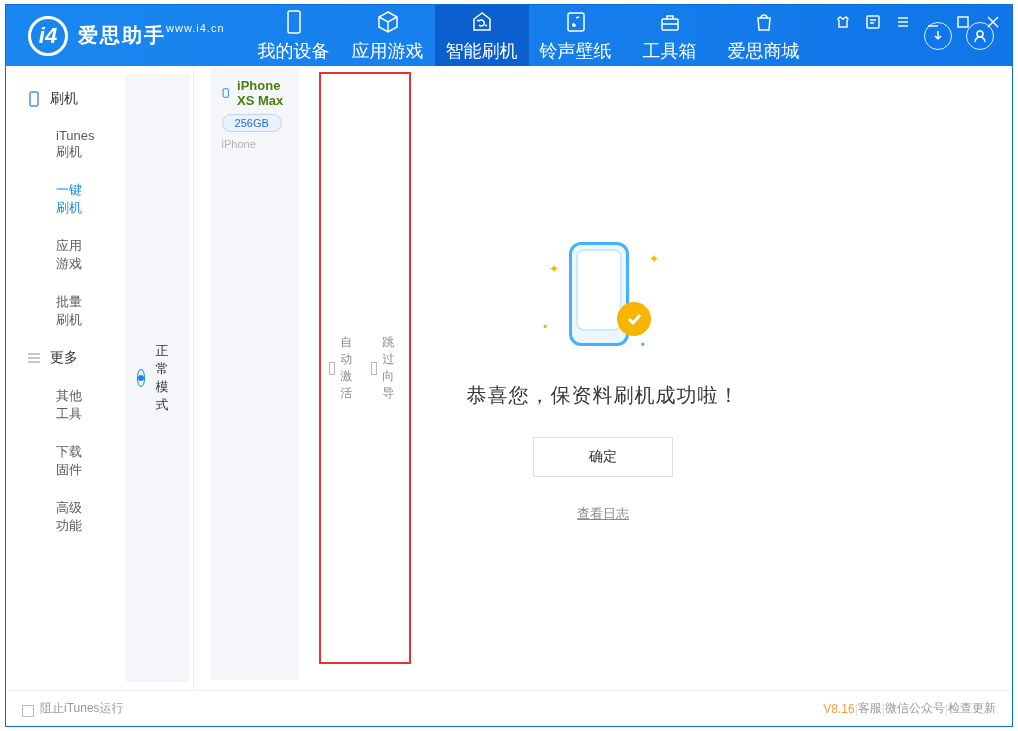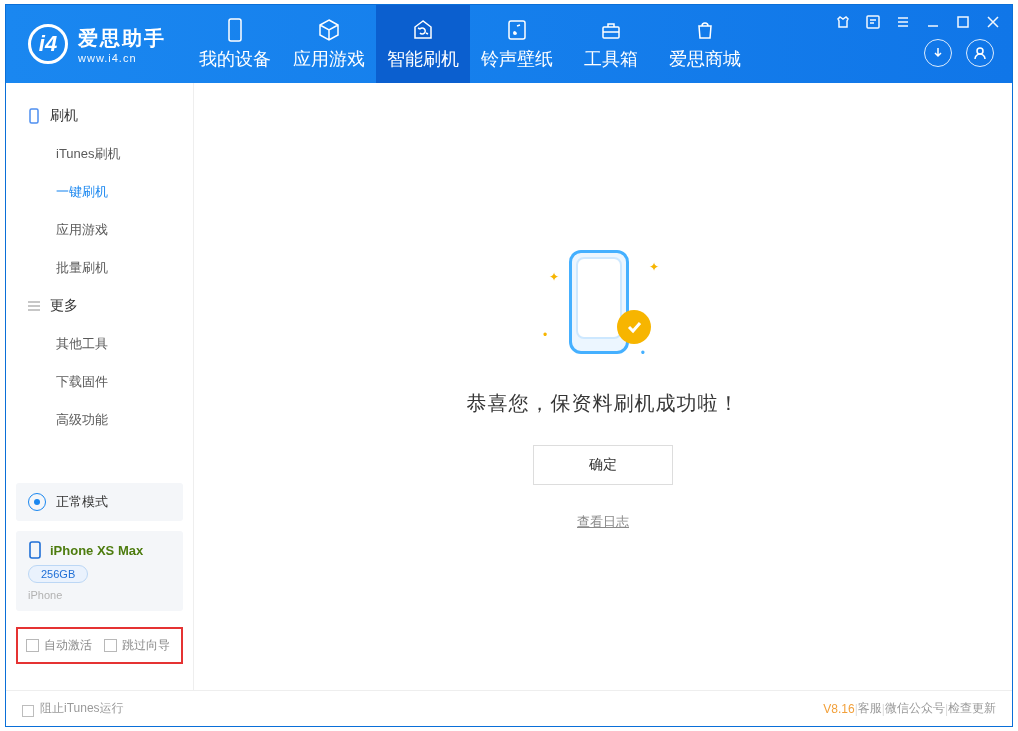--- a/index.html
+++ b/index.html
@@ -1,36 +1,36 @@
 <!DOCTYPE html>
 <html><head>
 <meta charset="utf-8">
 <style>
 *{margin:0;padding:0;box-sizing:border-box;font-family:"Microsoft YaHei",Arial,sans-serif}
 body{background:#fff;display:flex;justify-content:center;align-items:flex-start;padding:4px}
 .window{width:1008px;height:723px;border:1px solid #0a6fd8;background:#fff;display:flex;flex-direction:column;overflow:hidden}
-.titlebar{height:78px;background:linear-gradient(90deg,#1a87f0 0%,#1076e8 100%);display:flex;align-items:stretch;color:#fff;position:relative}
+.titlebar{height:61px;background:linear-gradient(90deg,#1a87f0 0%,#1076e8 100%);display:flex;align-items:stretch;color:#fff;position:relative}
 .logo-area{display:flex;align-items:center;padding:0 22px;gap:10px}
 .logo-mark{width:40px;height:40px;border:3px solid #fff;border-radius:50%;display:flex;align-items:center;justify-content:center;font-weight:bold;font-size:22px;color:#fff;font-style:italic}
-.logo-text{display:flex;flex-direction:column}
+.logo-text{display:flex;flex-direction:row}
 .logo-text .title{font-size:20px;font-weight:bold;letter-spacing:2px}
 .logo-text .url{font-size:11px;letter-spacing:1px;opacity:.95}
 .top-tabs{display:flex;align-items:stretch}
 .top-tab{width:94px;display:flex;flex-direction:column;align-items:center;justify-content:center;gap:4px;cursor:pointer;font-size:18px}
 .top-tab.active{background:#0b5fcf}
 .top-tab .ticon{width:26px;height:26px;display:flex;align-items:center;justify-content:center}
 .top-tab .ticon svg{fill:none;stroke:#fff;stroke-width:1.5}
 .win-controls{position:absolute;top:8px;right:10px;display:flex;gap:12px;align-items:center}
 .win-controls .wc{width:18px;height:18px;display:flex;align-items:center;justify-content:center;cursor:pointer;opacity:.95}
 .win-controls .wc svg{stroke:#fff;fill:none;stroke-width:1.5}
 .user-controls{position:absolute;bottom:16px;right:18px;display:flex;gap:14px}
 .user-controls .uc{width:28px;height:28px;border:1.5px solid rgba(255,255,255,.85);border-radius:50%;display:flex;align-items:center;justify-content:center;cursor:pointer}
 .user-controls .uc svg{stroke:#fff;fill:none;stroke-width:1.5}
 .body{flex:1;display:flex;min-height:0}
-.sidebar{width:188px;border-right:1px solid #eee;display:flex;flex-direction:column;background:#fff}
+.sidebar{width:188px;border-right:1px solid #eee;display:flex;flex-direction:row;background:#fff}
 .nav{padding-top:14px;flex:1}
 .nav-group-title{display:flex;align-items:center;gap:8px;padding:10px 20px;font-size:14px;color:#333}
 .nav-group-title svg{stroke:#4e8ff0;fill:none;stroke-width:1.5}
 .nav-group-title.more svg{stroke:#b5b5b5}
 .nav-item{padding:10px 20px 10px 50px;font-size:13px;color:#5a5a5a;cursor:pointer}
 .nav-item.active{color:#1a87f0}
 .status-box{margin:8px 10px;background:#f4f6f9;border-radius:3px;padding:10px 12px;display:flex;align-items:center;gap:10px;font-size:13px;color:#333}
 .status-box .dot-icon{width:18px;height:18px;border:1.5px solid #1a87f0;border-radius:50%;display:flex;align-items:center;justify-content:center}
 .status-box .dot-icon:before{content:"";width:6px;height:6px;background:#1a87f0;border-radius:50%}
 .device-box{margin:2px 10px 10px;background:#f4f6f9;border-radius:3px;padding:10px 12px}

